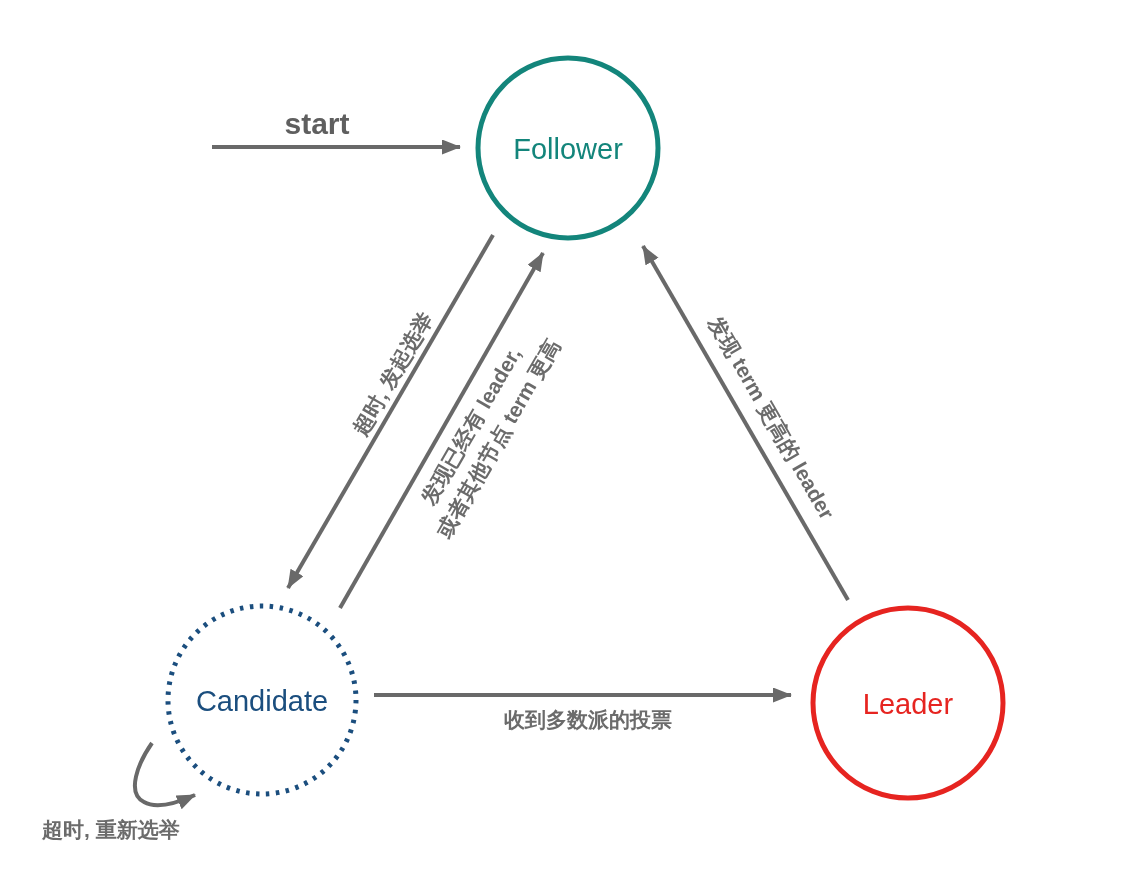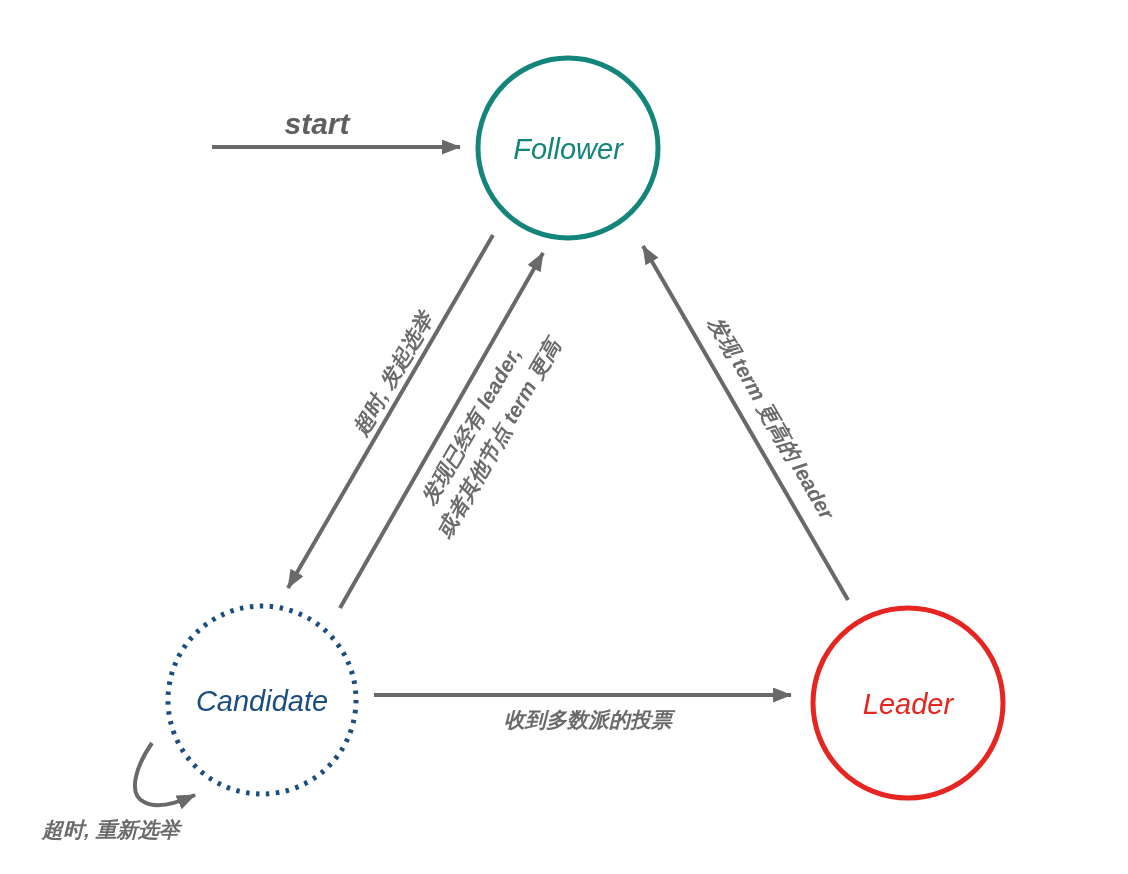--- a/index.html
+++ b/index.html
@@ -7,21 +7,20 @@
     padding: 0;
     background: #ffffff;
     font-family: "Liberation Sans", "DejaVu Sans", sans-serif;
   }
   .stage {
     position: relative;
     width: 1128px;
     height: 874px;
     background: #ffffff;
     overflow: hidden;
-    font-style: italic;
   }
   svg { display: block; }
 
   .node-circle { fill: #ffffff; stroke-width: 5; }
   .follower-stroke { stroke: #13857b; }
   .candidate-stroke { stroke: #1b4e7e; stroke-dasharray: 3.5 6.5; }
   .leader-stroke { stroke: #e62420; }
 
   .node-label {
     font-size: 29px;

